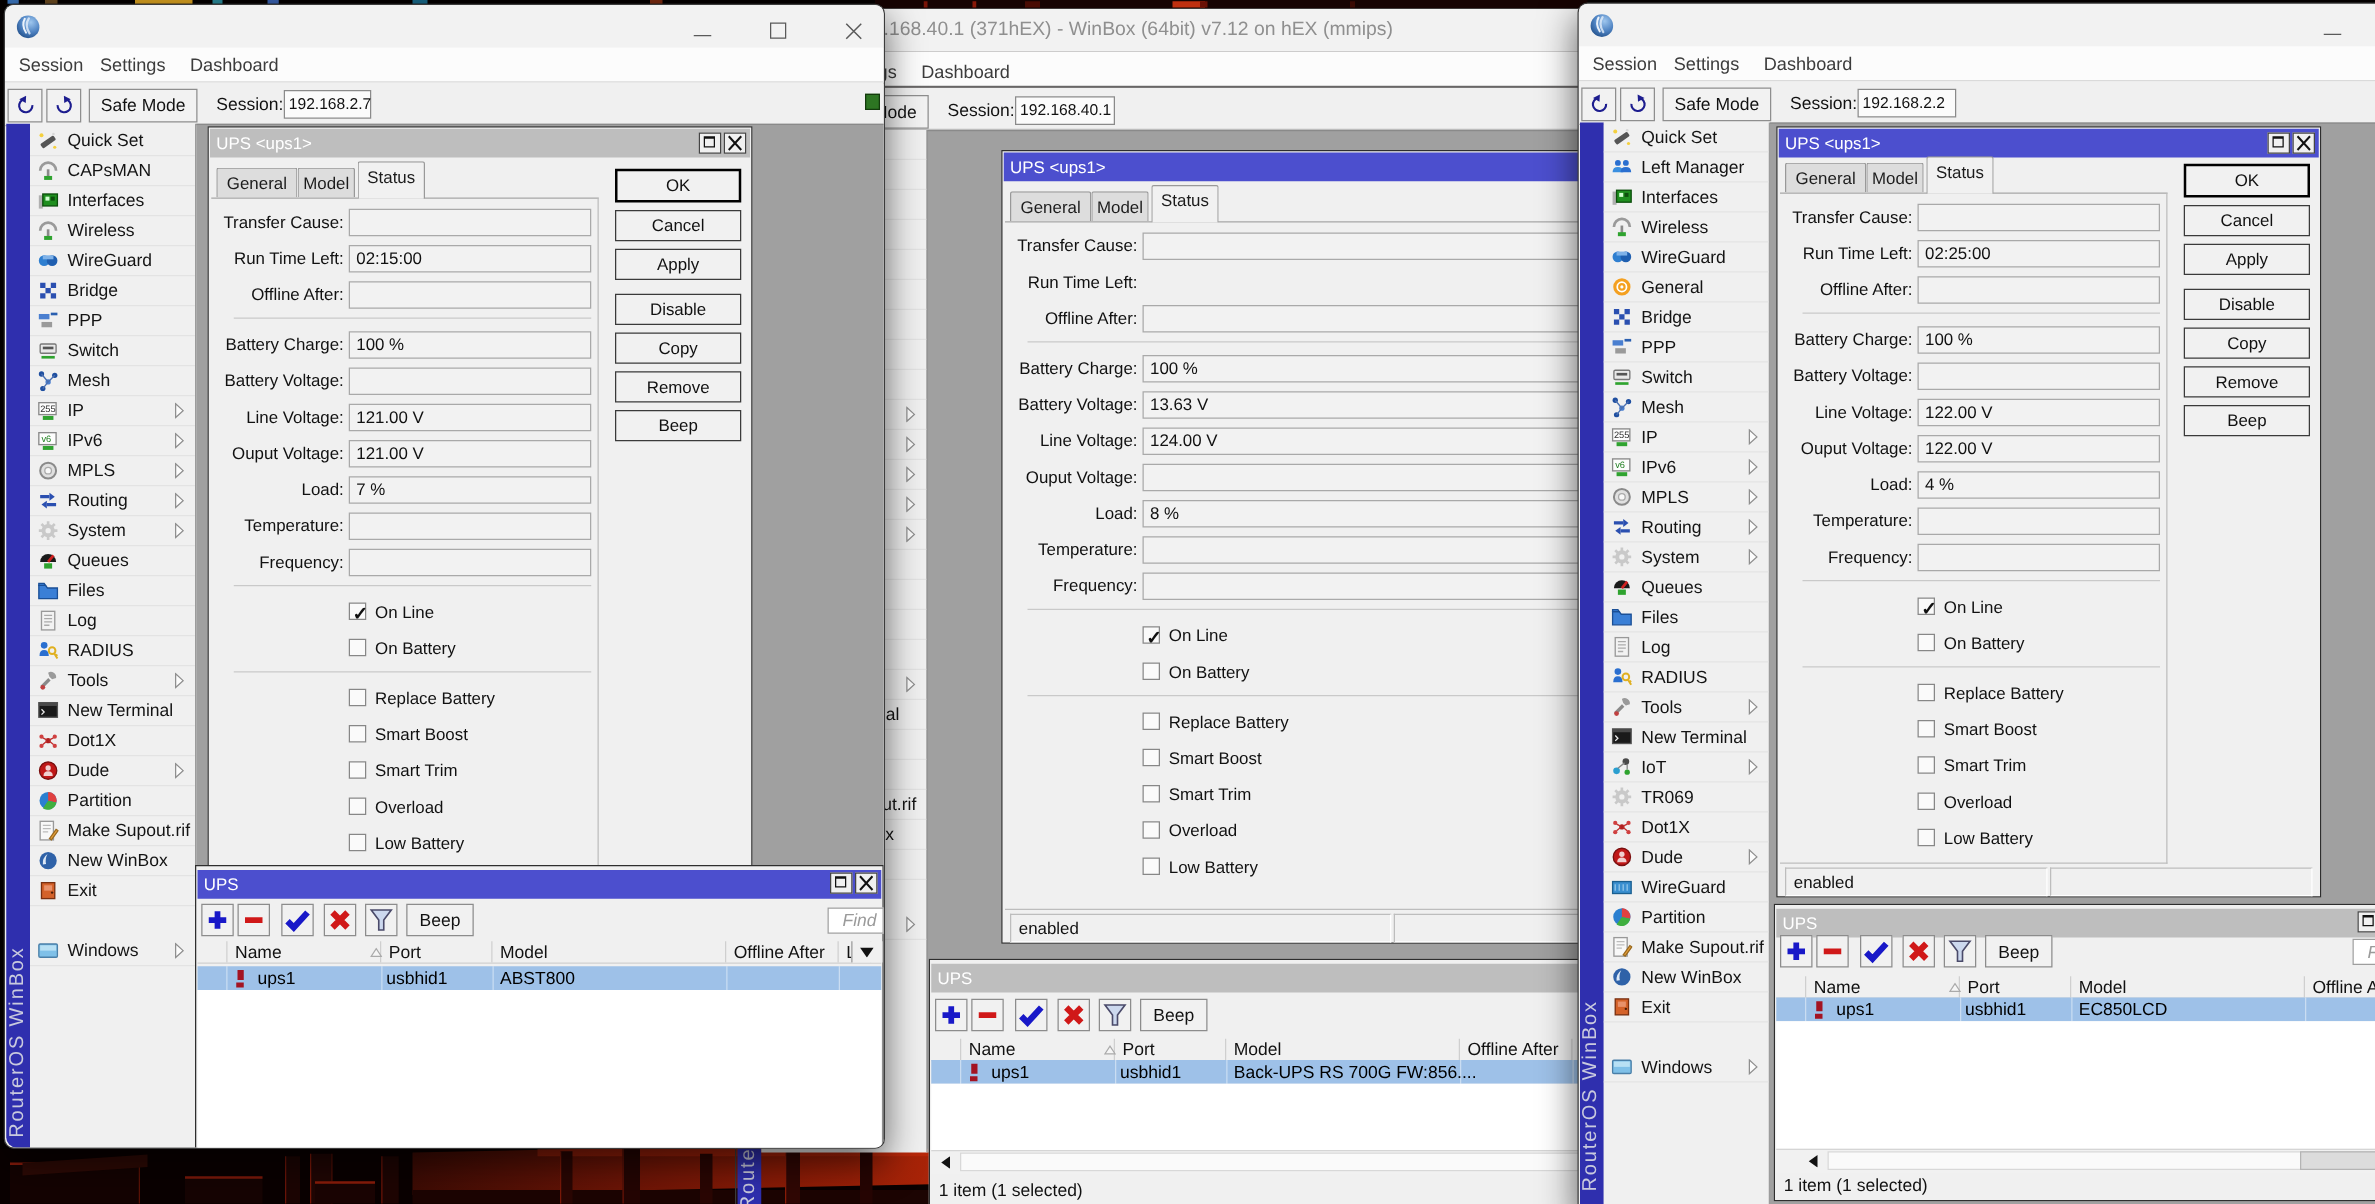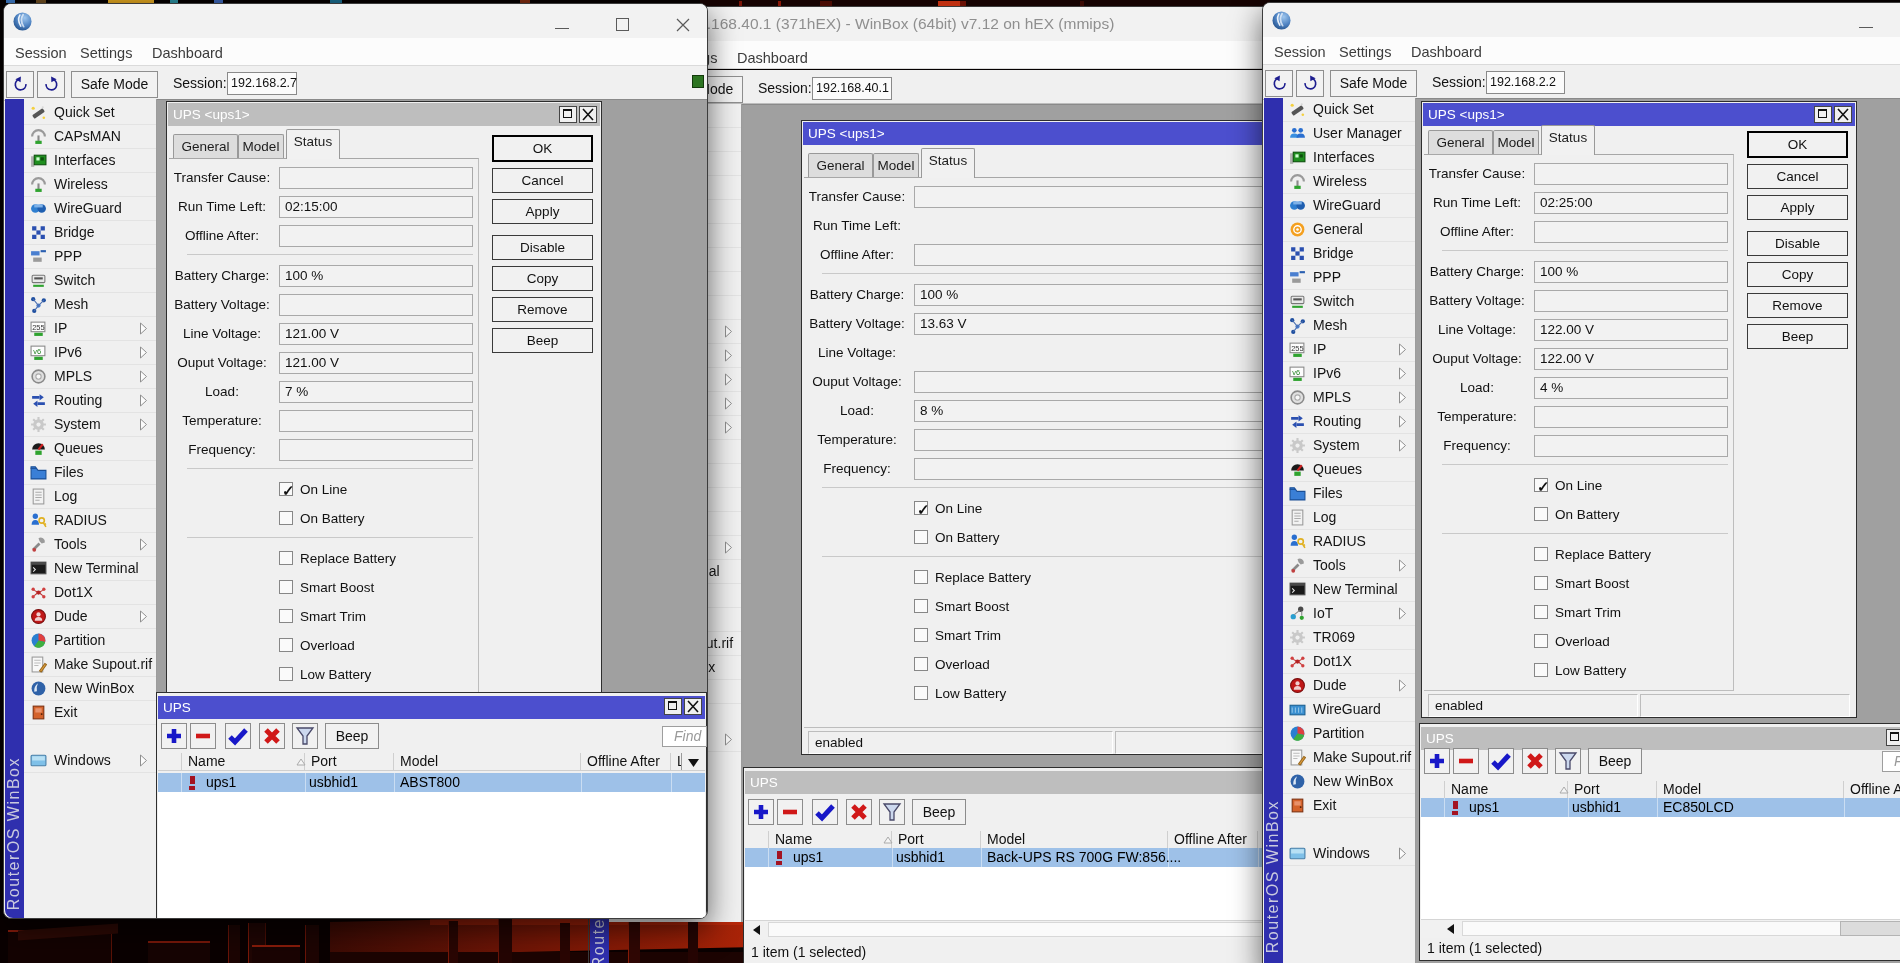--- a/index.html
+++ b/index.html
@@ -34,21 +34,21 @@
 .cw{position:absolute;background:#f0f0f0;border:1px solid #2e2e2e}
 .cap{position:absolute;left:1px;right:1px;top:1px;height:23px;line-height:23px;
  font-size:13.5px;color:#fff;padding-left:5px}
 .cap.on{background:#4c4fce}.cap.off{background:#bebebe}
 .cbtn{position:absolute;top:3px;width:18px;height:17px;background:#f0f0f0;border:1px solid #454545}
 .cbc{position:absolute;left:2px;top:-1px;font-size:15px;font-weight:bold;color:#111}
 .tab{position:absolute;height:24px;line-height:24px;text-align:center;font-size:13.5px;color:#1c1c1c;
  background:#ddd;border:1px solid #999;border-bottom:none;border-radius:2px 2px 0 0}
 .tab.act{background:#f1f1f1;z-index:3}
 .panel{position:absolute;background:#f0f0f0;border:none;border-top:1px solid #a7a7a7;border-right:1px solid #bdbdbd}
-.flab{position:absolute;width:106px;text-align:center;font-size:13.5px;color:#111;height:20px;line-height:20px;white-space:pre}
+.flab{position:absolute;width:106px;text-align:right;font-size:13.5px;color:#111;height:20px;line-height:20px;white-space:pre}
 .fin{position:absolute;height:22px;background:#f2f2f2;border:1px solid #a9a9a9;font-size:13.5px;
  color:#111;line-height:20px;padding-left:5px;white-space:pre}
 .fsep{position:absolute;height:1px;background:#c9c9c9}
 .chk{position:absolute;width:14px;height:14px;background:#fafafa;border:1px solid #878787}
 .clab{position:absolute;font-size:13.5px;color:#111;height:16px;line-height:16px}
 .dbtn{position:absolute;width:101px;height:25px;background:#f1f1f1;border:1px solid #3a3a3a;
  font-size:13.5px;color:#111;text-align:center;line-height:23px}
 .dbtn.def{height:27px;border:2px solid #000;line-height:23px}
 .stbar{position:absolute;height:23px}
 .stpane{position:absolute;top:0;height:23px;border:1px solid #bdbdbd;border-bottom-color:#fff;border-right-color:#fff;
@@ -397,20 +397,21 @@
       <div class="fin" style="left:112px;top:65px;width:368px"></div>
       <div class="flab" style="left:2px;top:95px">Run Time Left:</div>
       <div class="flab" style="left:2px;top:124px">Offline After:</div>
       <div class="fin" style="left:112px;top:123px;width:368px"></div>
       <div class="fsep" style="left:20px;top:152px;width:453px"></div>
       <div class="flab" style="left:2px;top:164px">Battery Charge:</div>
       <div class="fin" style="left:112px;top:163px;width:368px">100 %</div>
       <div class="flab" style="left:2px;top:193px">Battery Voltage:</div>
       <div class="fin" style="left:112px;top:192px;width:368px">13.63 V</div>
       <div class="flab" style="left:2px;top:222px">Line Voltage:</div>
+      <div class="fin" style="left:112px;top:221px;width:368px">124.00 V</div>
       <div class="flab" style="left:2px;top:251px">Ouput Voltage:</div>
       <div class="fin" style="left:112px;top:250px;width:368px"></div>
       <div class="flab" style="left:2px;top:280px">Load:</div>
       <div class="fin" style="left:112px;top:279px;width:368px">8 %</div>
       <div class="flab" style="left:2px;top:309px">Temperature:</div>
       <div class="fin" style="left:112px;top:308px;width:368px"></div>
       <div class="flab" style="left:2px;top:338px">Frequency:</div>
       <div class="fin" style="left:112px;top:337px;width:368px"></div>
       <div class="fsep" style="left:20px;top:366px;width:453px"></div>
       <div class="chk" style="left:112px;top:380px">
@@ -921,21 +922,21 @@
         </svg>
         <span>Quick Set</span>
       </div>
       <div class="sit" style="top:24px">
         <svg class="icon" viewBox="0 0 16 16">
           <circle cx="5" cy="5" r="2.2" fill="#2a6fd0"></circle>
           <circle cx="11" cy="5" r="2.2" fill="#2a6fd0"></circle>
           <path d="M1 12 Q1 8 5 8 Q9 8 9 12 Z" fill="#3a8fe0"></path>
           <path d="M7 12 Q7 8 11 8 Q15 8 15 12 Z" fill="#2a6fd0"></path>
         </svg>
-        <span>User Manager</span>
+        <span>Left Manager</span>
       </div>
       <div class="sit" style="top:48px">
         <svg class="icon" viewBox="0 0 16 16">
           <rect x="1" y="4" width="3" height="10" fill="#b0b0b0"></rect>
           <rect x="4" y="3" width="11" height="9" fill="#1f8f1f" stroke="#0c4f0c"></rect>
           <rect x="6" y="5" width="3" height="3" fill="#d0ffd0"></rect>
           <rect x="10" y="5" width="3" height="3" fill="#0c4f0c"></rect>
         </svg>
         <span>Interfaces</span>
       </div>

